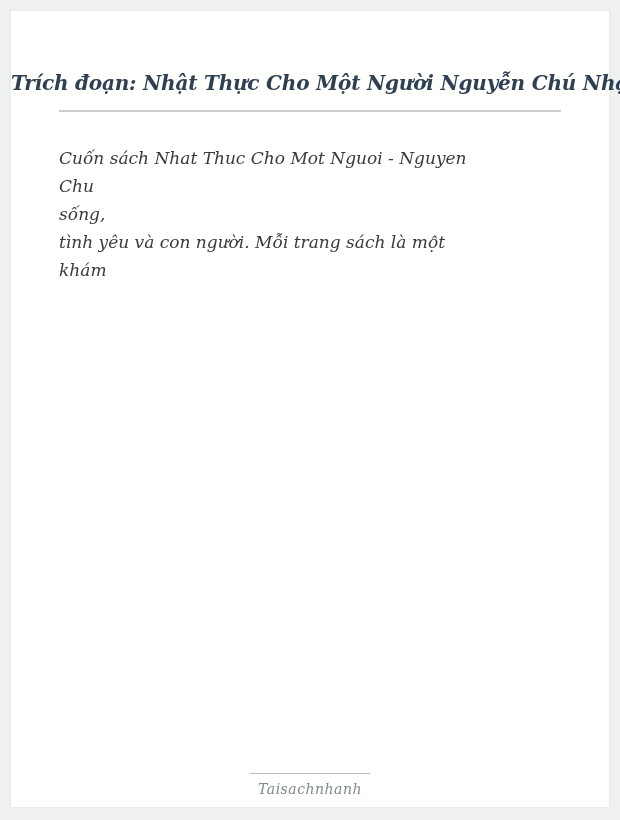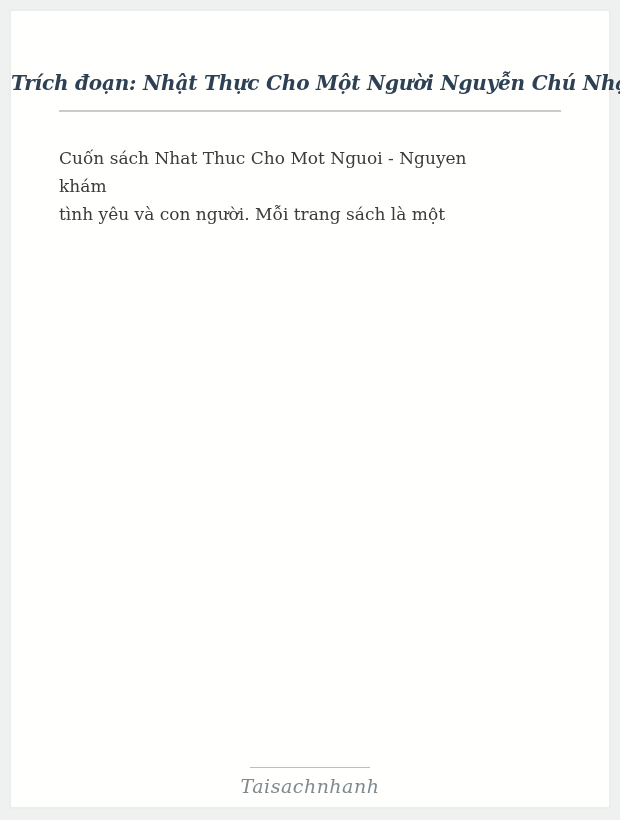--- a/index.html
+++ b/index.html
@@ -36,20 +36,21 @@
     color: #2e4053;
     white-space: nowrap;
   }
   .title-divider {
     border: none;
     border-top: 2px solid #c8cccd;
     margin: 15px 48px 0 48px;
   }
   .doc-body {
     margin: 32px 48px 0 48px;
+    font-style: italic;
     font-size: 17px;
     line-height: 28px;
     color: #3b3b3b;
   }
   .body-line {
     white-space: nowrap;
   }
   .doc-footer {
     position: absolute;
     left: 0;
@@ -59,38 +60,40 @@
   }
   .footer-divider {
     border: none;
     border-top: 1px solid #b8bfc1;
     width: 120px;
     margin: 0 auto;
   }
   .footer-credit {
     margin-top: 7px;
     font-style: italic;
-    font-size: 19px;
+    font-size: 14px;
     color: #7e8a8e;
     letter-spacing: 0.5px;
   }
 </style>
 </head>
 <body>
 
 <div class="page">
 
   <div class="doc-title">Trích đoạn: Nhật Thực Cho Một Người Nguyễn Chú Nhạc</div>
 
   <hr class="title-divider">
 
   <div class="doc-body">
     <div class="body-line">Cuốn sách Nhat Thuc Cho Mot Nguoi - Nguyen</div>
+    <div class="body-line">Chu</div>
+    <div class="body-line">sống,</div>
+    <div class="body-line">tình yêu và con người. Mỗi trang sách là một</div>
     <div class="body-line">khám</div>
-    <div class="body-line">tình yêu và con người. Mỗi trang sách là một</div>
   </div>
 
   <div class="doc-footer">
     <hr class="footer-divider">
     <div class="footer-credit">Taisachnhanh</div>
   </div>
 
 </div>
 
 </body></html>

